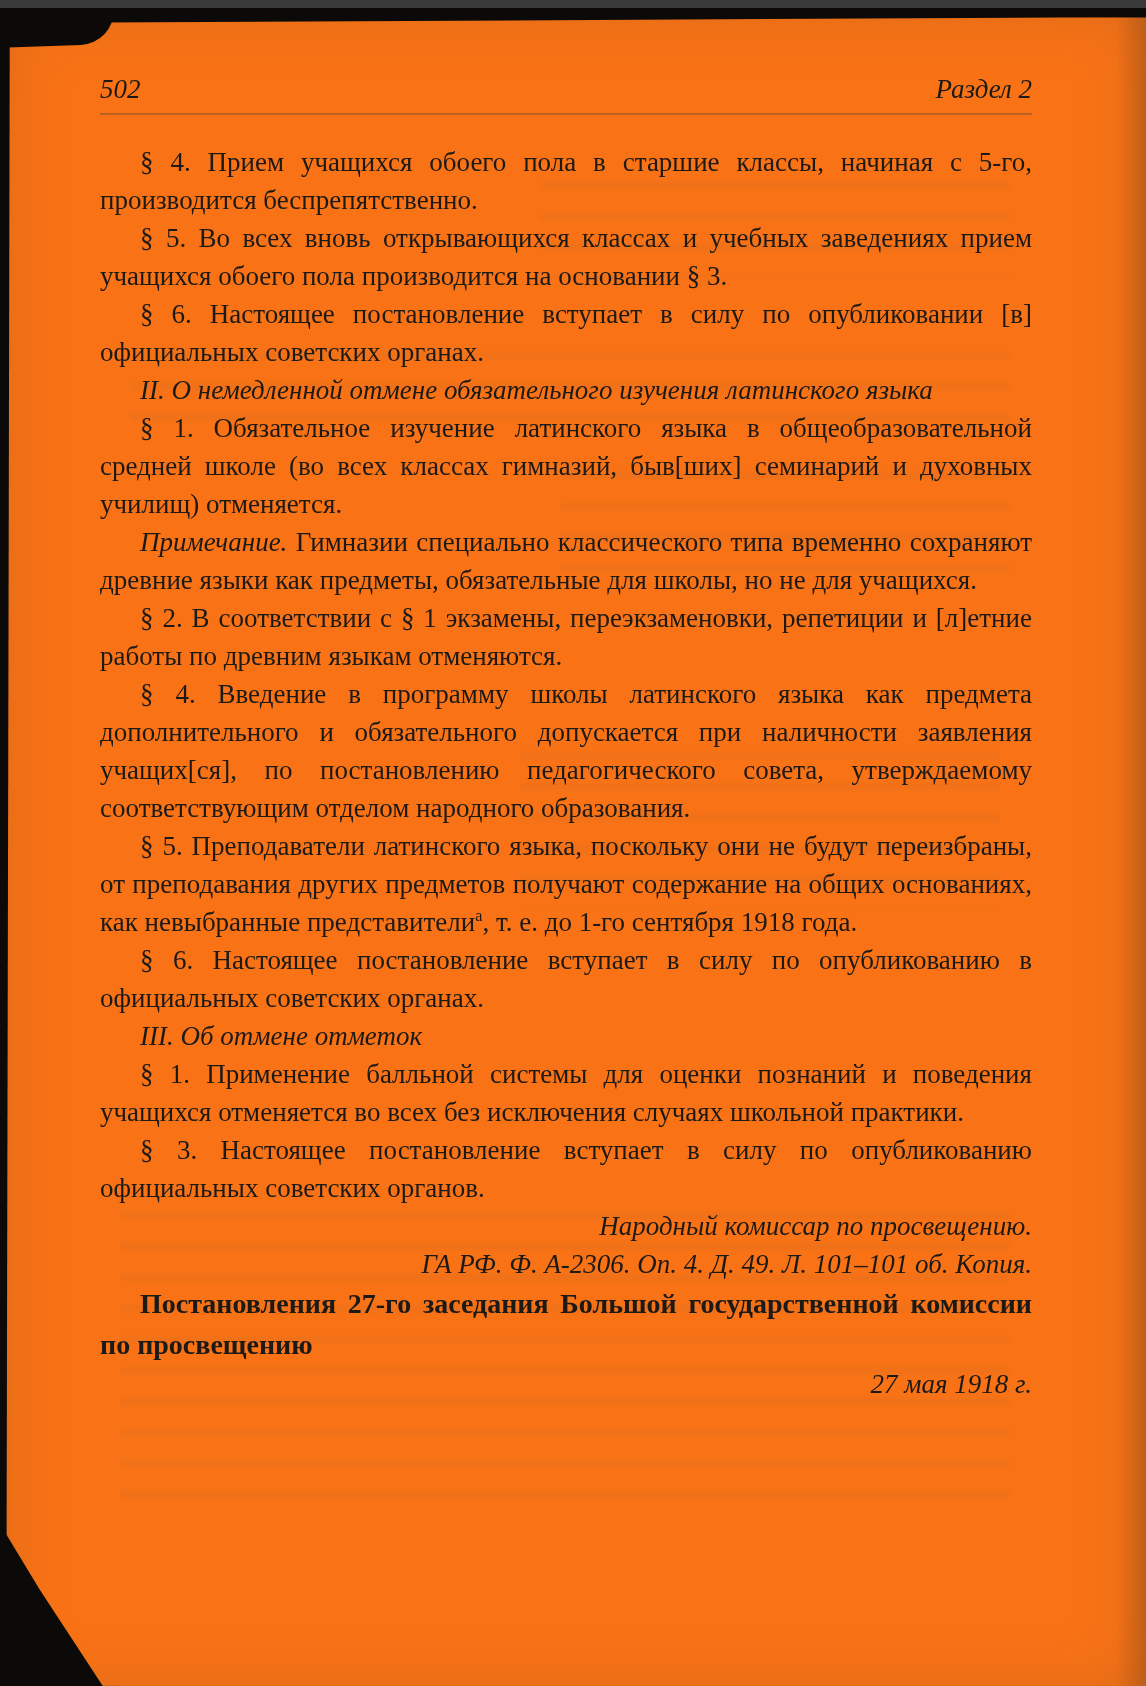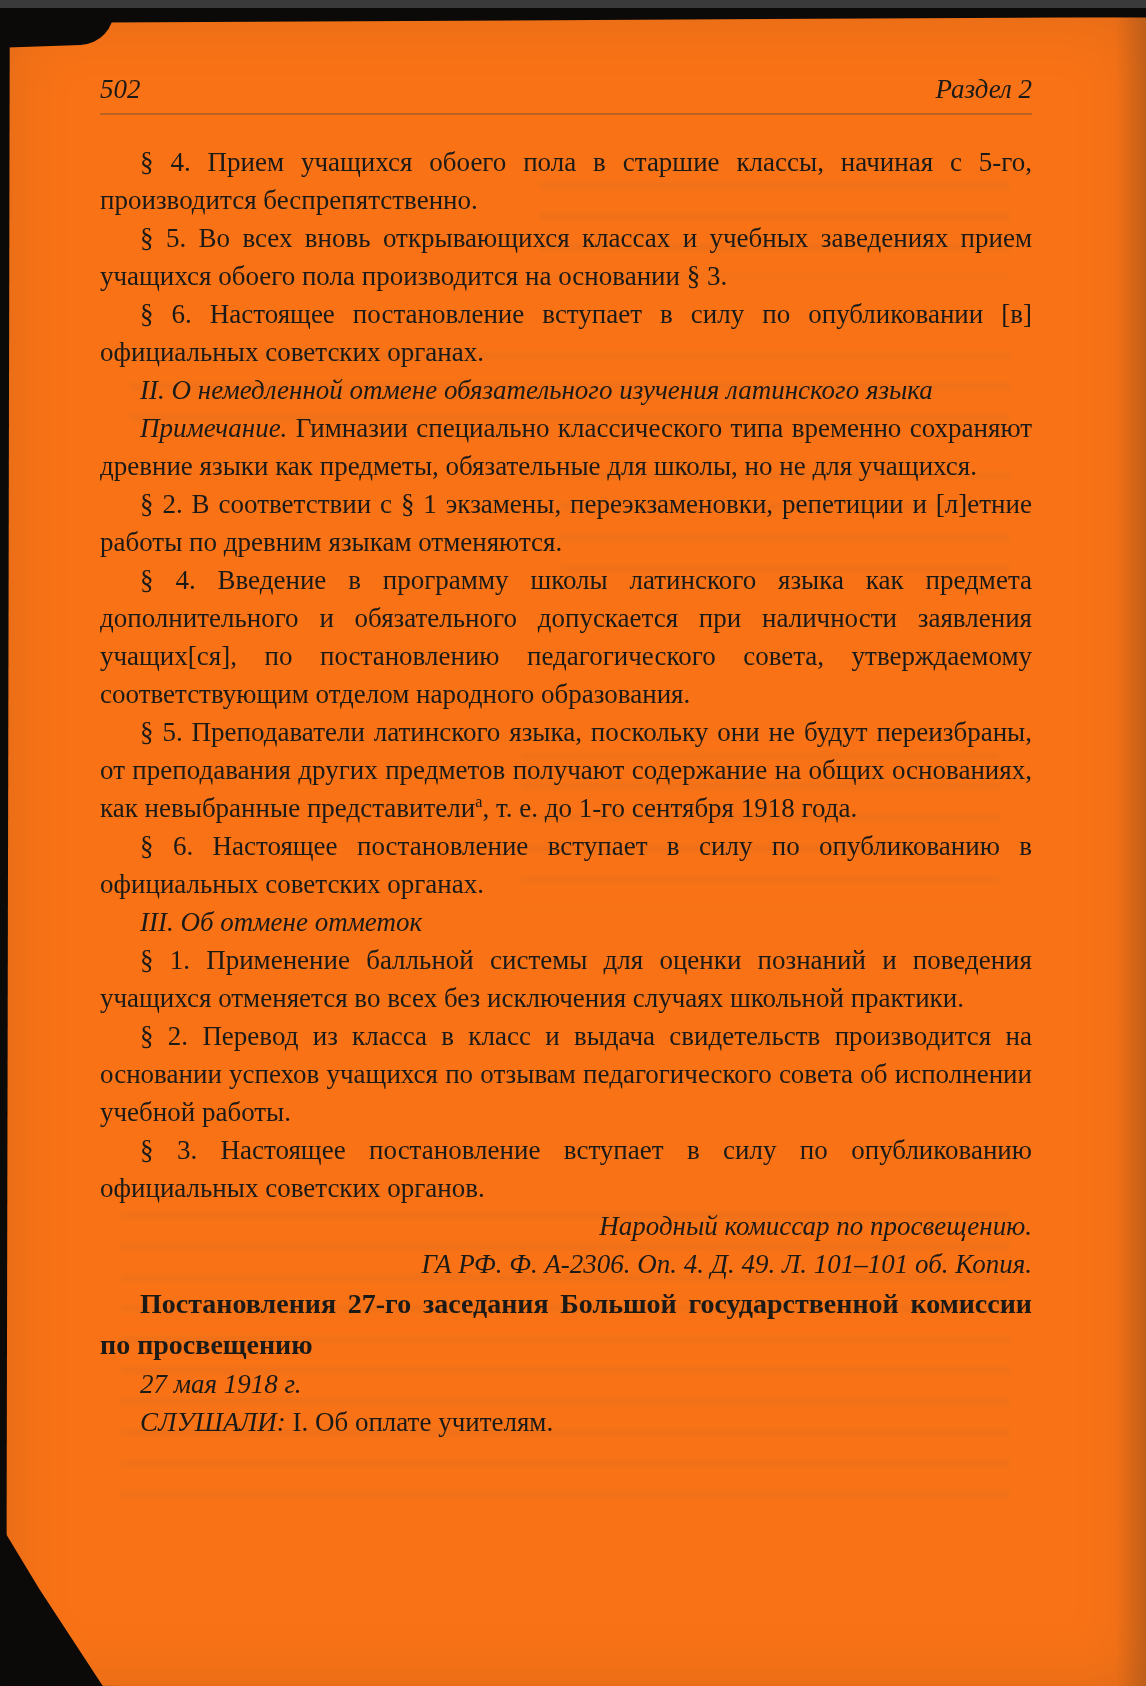--- a/index.html
+++ b/index.html
@@ -46,21 +46,21 @@
 
   .doc { margin-top: 28px; font-size: 27px; line-height: 38px; text-align: justify; }
   .doc p { margin: 0; text-indent: 40px; }
   .heading-italic { font-style: italic; }
   sup.fmark { font-size: 60%; line-height: 0; vertical-align: super; }
 
   .signature { margin-top: 16px; text-align: right; text-indent: 0; font-style: italic; }
   .archive { margin-top: 16px; font-style: italic; text-indent: 40px; text-align: right; }
 
   .res-heading { margin-top: 46px; font-weight: bold; font-size: 28px; line-height: 41px; text-indent: 0; text-align: justify; }
-  .res-date { margin-top: 12px; font-style: italic; text-align: left; text-indent: 0; }
+  .res-date { margin-top: 12px; font-style: italic; text-align: right; text-indent: 0; }
   .agenda { margin-top: 24px; text-indent: 0; text-align: left; }
   .agenda .lead { font-style: italic; }
 </style>
 </head>
 <body>
 
 <div class="page">
 
   <div class="bleed b1"></div>
   <div class="bleed b2"></div>
@@ -77,45 +77,44 @@
     <div class="head-rule"></div>
 
     <div class="doc">
 
       <p>§ 4. Прием учащихся обоего пола в старшие классы, начиная с 5-го, производится беспрепятственно.</p>
       <p>§ 5. Во всех вновь открывающихся классах и учебных заведениях прием учащихся обоего пола производится на основании § 3.</p>
       <p>§ 6. Настоящее постановление вступает в силу по опубликовании [в] официальных советских органах.</p>
 
       <p class="heading-italic">II. О немедленной отмене обязательного изучения латинского языка</p>
 
+      <p>§ 1. Обязательное изучение латинского языка в общеобразовательной средней школе (во всех классах гимназий, быв[ших] семинарий и духовных училищ) отменяется.</p>
 
       <p><i>Примечание.</i><span> Гимназии специально классического типа временно сохраняют древние языки как предметы, обязательные для школы, но не для учащихся.</span></p>
 
       <p>§ 2. В соответствии с § 1 экзамены, переэкзаменовки, репетиции и [л]етние работы по древним языкам отменяются.</p>
       <p>§ 4. Введение в программу школы латинского языка как предмета дополнительного и обязательного допускается при наличности заявления учащих[ся], по постановлению педагогического совета, утверждаемому соответствующим отделом народного образования.</p>
 
       <p><span>§ 5. Преподаватели латинского языка, поскольку они не будут переизбраны, от преподавания других предметов получают содержание на общих основаниях, как невыбранные представители</span><sup class="fmark">а</sup><span>, т. е. до 1-го сентября 1918 года.</span></p>
 
       <p>§ 6. Настоящее постановление вступает в силу по опубликованию в официальных советских органах.</p>
 
       <p class="heading-italic">III. Об отмене отметок</p>
 
       <p>§ 1. Применение балльной системы для оценки познаний и поведения учащихся отменяется во всех без исключения случаях школьной практики.</p>
-      <p>§ 2. Перевод из класса в класс и выдача свидетельств производится на основании успехов учащихся по отзывам педагогического совета об исполнении учебной работы.</p>
       <p>§ 3. Настоящее постановление вступает в силу по опубликованию официальных советских органов.</p>
 
       <p class="signature">Народный комиссар по просвещению.</p>
 
       <p class="archive">ГА РФ. Ф. А-2306. Оп. 4. Д. 49. Л. 101–101 об. Копия.</p>
 
       <p class="res-heading">Постановления 27-го заседания Большой государственной комиссии по просвещению</p>
 
       <p class="res-date">27 мая 1918 г.</p>
 
-      <p class="agenda"><span class="lead">СЛУШАЛИ:</span><span> I. Об оплате учителям.</span></p>
 
     </div>
   </div>
 
   <div class="right-shade"></div>
   <div class="vignette"></div>
   <div class="scan-top"></div>
   <div class="scan-top-left"></div>
   <div class="scan-top-right"></div>
   <div class="scan-left"></div>

